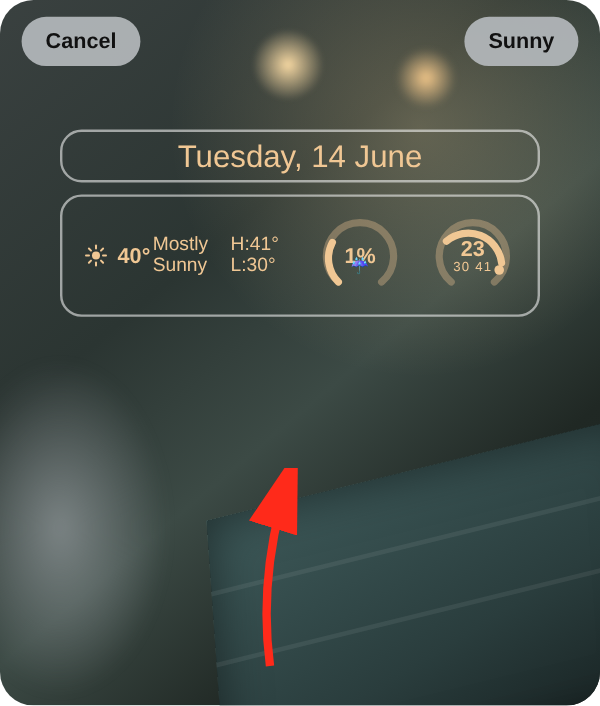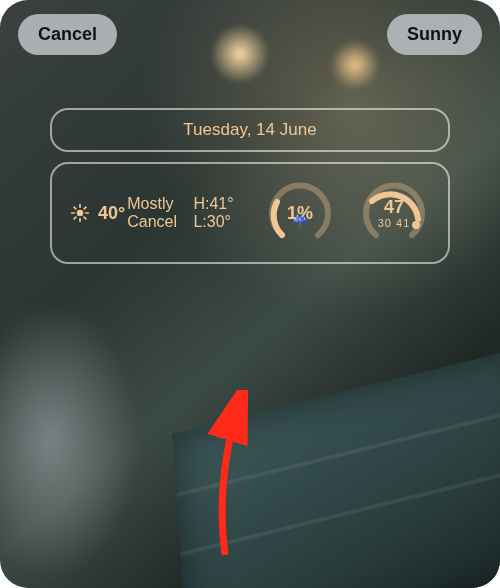--- a/index.html
+++ b/index.html
@@ -60,21 +60,21 @@
     }
     .slot {
       border: 2px solid rgba(255,255,255,0.55);
       border-radius: 18px;
       position: relative;
       color: #f0c794;
     }
     .date-slot {
       height: 44px;
       display: flex; align-items: center; justify-content: center;
-      font-size: 17px; font-weight: 500;
+      font-size: 26px; font-weight: 500;
     }
     .time-slot {
       height: 116px;
       display: flex; align-items: center; justify-content: center;
     }
     .time-text {
       font-size: 104px;
       font-weight: 700;
       letter-spacing: -2px;
       line-height: 1;
@@ -147,21 +147,21 @@
                 <line x1="19" y1="12" x2="22" y2="12"></line>
                 <line x1="4.9" y1="4.9" x2="7" y2="7"></line>
                 <line x1="17" y1="17" x2="19.1" y2="19.1"></line>
                 <line x1="4.9" y1="19.1" x2="7" y2="17"></line>
                 <line x1="17" y1="7" x2="19.1" y2="4.9"></line>
               </g>
             </svg>
           </span>
           <span class="wx-temp">40°</span>
         </div>
-        <div>Mostly Cancel</div>
+        <div>Mostly Sunny</div>
         <div class="wx-hl">H:41° L:30°</div>
       </div>
 
       <div class="gauges">
 
         <div class="gauge">
           <svg viewBox="0 0 72 72">
             <path d="M 18 58 A 28 28 0 1 1 54 58" fill="none" stroke="rgba(240,199,148,0.35)" stroke-width="6" stroke-linecap="round"></path>
             <path d="M 18 58 A 28 28 0 0 1 13 25" fill="none" stroke="#f0c794" stroke-width="6" stroke-linecap="round"></path>
           </svg>
@@ -171,21 +171,21 @@
           </div>
         </div>
 
         <div class="gauge">
           <svg viewBox="0 0 72 72">
             <path d="M 18 58 A 28 28 0 1 1 54 58" fill="none" stroke="rgba(240,199,148,0.35)" stroke-width="6" stroke-linecap="round"></path>
             <path d="M 14 24 A 28 28 0 0 1 60 42" fill="none" stroke="#f0c794" stroke-width="6" stroke-linecap="round"></path>
             <circle cx="58" cy="48" r="4" fill="#f0c794"></circle>
           </svg>
           <div class="gauge-center">
-            <span class="big">47</span>
+            <span class="big">23</span>
             <span class="small">30 41</span>
           </div>
         </div>
 
       </div>
     </div>
   </div>
 
   <svg class="annotation-arrow" viewBox="0 0 90 170">
     <defs>

